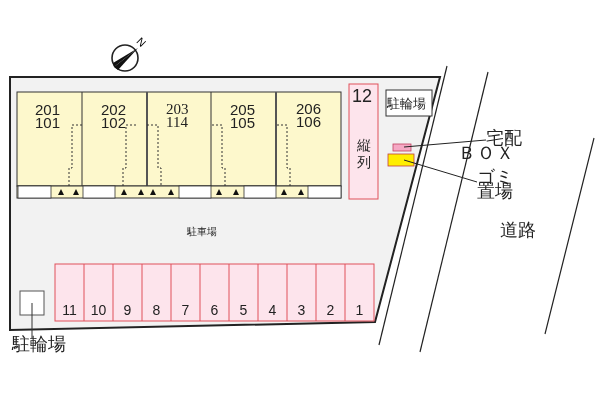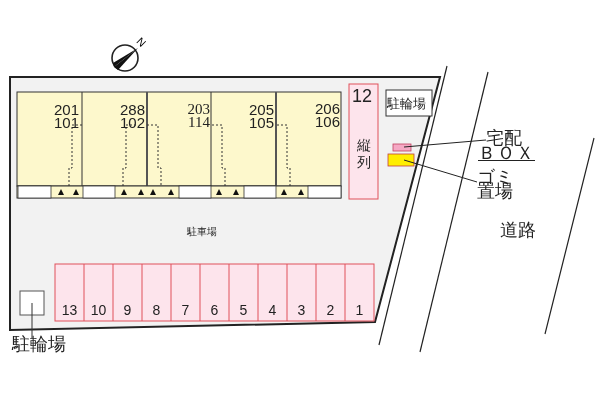--- a/index.html
+++ b/index.html
@@ -1,19 +1,19 @@
 <!DOCTYPE html>
 <html><head>
 <meta charset="utf-8">
 <style>
   html,body{margin:0;padding:0;background:#fff;}
   body{width:600px;height:400px;position:relative;overflow:hidden;font-family:"DejaVu Sans",sans-serif;color:#222;}
   svg{position:absolute;left:0;top:0;}
   .lbl{position:absolute;font-size:18px;line-height:13px;white-space:nowrap;}
-  .unit-num{position:absolute;font-family:"Liberation Sans",sans-serif;font-size:15px;line-height:13px;text-align:right;width:60px;}
+  .unit-num{position:absolute;font-family:"Liberation Sans",sans-serif;font-size:15px;line-height:13px;text-align:left;width:60px;padding-left:16px;}
   .slot-num{position:absolute;font-family:"Liberation Sans",sans-serif;font-size:14px;width:29px;text-align:center;}
 </style>
 </head>
 <body>
 
 <svg width="600" height="400">
 
   <polygon points="10,77 440,77 375,322 10,330" fill="#f2f2f2" stroke="#222" stroke-width="2"></polygon>
 
   <line x1="447" y1="66" x2="379" y2="345" stroke="#222" stroke-width="1.2"></line>
@@ -90,21 +90,21 @@
     <polygon points="114,67 138,48 113,63" fill="#111"></polygon>
     <text x="137" y="45" font-size="11" font-family="Liberation Sans, sans-serif" transform="rotate(45 140 42)">N</text>
   </g>
 </svg>
 
 <div class="unit-num" style="left:19px;top:103px;">
     <div>201</div>
     <div>101</div>
   </div>
 <div class="unit-num" style="left:85px;top:103px;">
-    <div>288</div>
+    <div>202</div>
     <div>102</div>
   </div>
 <div class="unit-num" style="left:150px;top:103px;font-family:Liberation Serif, serif;">
     <div>203</div>
     <div>114</div>
   </div>
 <div class="unit-num" style="left:214px;top:103px;">
     <div>205</div>
     <div>105</div>
   </div>
@@ -113,29 +113,29 @@
     <div>106</div>
   </div>
 
 <div class="lbl" style="left:352px;top:90px;font-family:'Liberation Sans',sans-serif;font-size:18px;">12</div>
 <div class="lbl" style="left:357px;top:139px;font-size:14px;">縦</div>
 <div class="lbl" style="left:357px;top:156px;font-size:14px;">列</div>
 
 <div class="lbl" style="left:387px;top:97px;font-size:13px;">駐輪場</div>
 
 <div class="lbl" style="left:486px;top:131px;">宅配</div>
-<div class="lbl" style="left:478px;top:146px;letter-spacing:1px;text-decoration:underline;">ＢＯＸ</div>
+<div class="lbl" style="left:458px;top:146px;letter-spacing:1px;">ＢＯＸ</div>
 <div class="lbl" style="left:477px;top:170px;">ゴミ</div>
 <div class="lbl" style="left:477px;top:184px;">置場</div>
 
 <div class="lbl" style="left:187px;top:225px;font-size:10px;">駐車場</div>
 <div class="lbl" style="left:500px;top:223px;">道路</div>
 <div class="lbl" style="left:12px;top:337px;">駐輪場</div>
 
-<div class="slot-num" style="left:55px;top:302px;">13</div>
+<div class="slot-num" style="left:55px;top:302px;">11</div>
 <div class="slot-num" style="left:84px;top:302px;">10</div>
 <div class="slot-num" style="left:113px;top:302px;">9</div>
 <div class="slot-num" style="left:142px;top:302px;">8</div>
 <div class="slot-num" style="left:171px;top:302px;">7</div>
 <div class="slot-num" style="left:200px;top:302px;">6</div>
 <div class="slot-num" style="left:229px;top:302px;">5</div>
 <div class="slot-num" style="left:258px;top:302px;">4</div>
 <div class="slot-num" style="left:287px;top:302px;">3</div>
 <div class="slot-num" style="left:316px;top:302px;">2</div>
 <div class="slot-num" style="left:345px;top:302px;">1</div>

